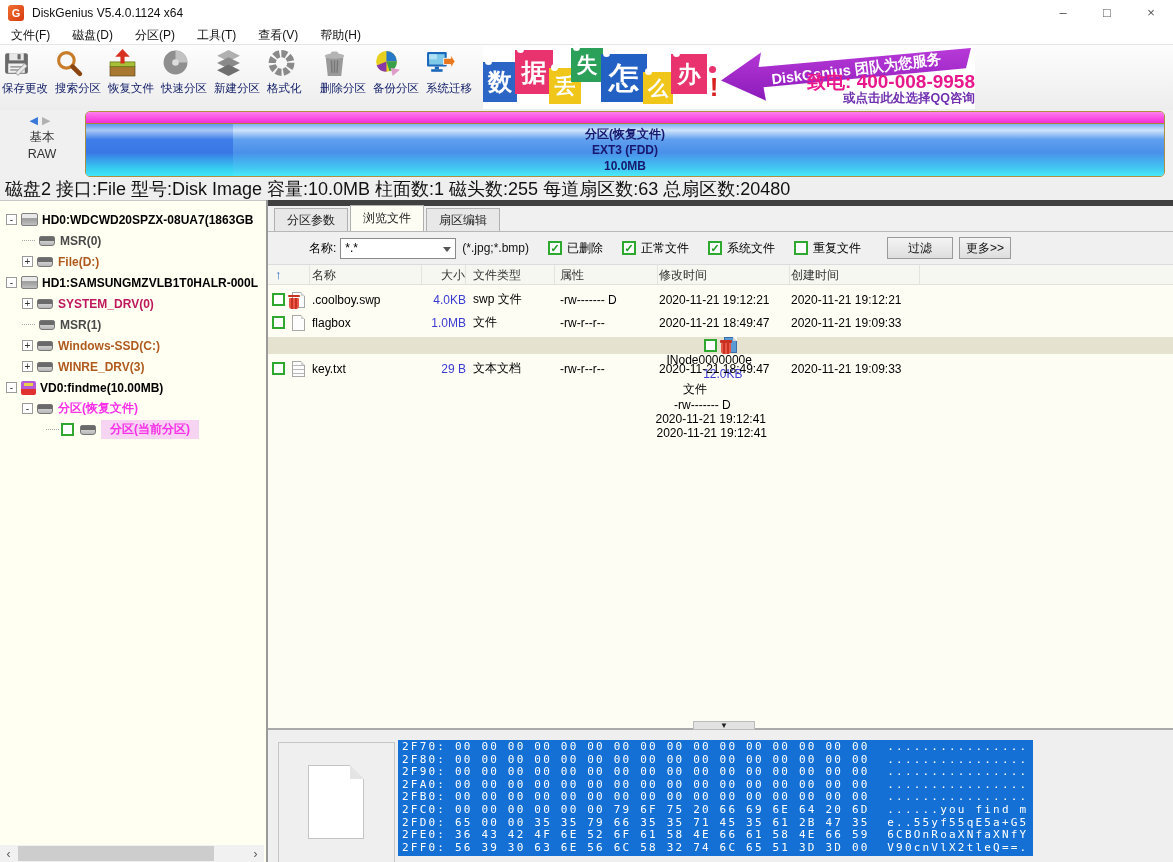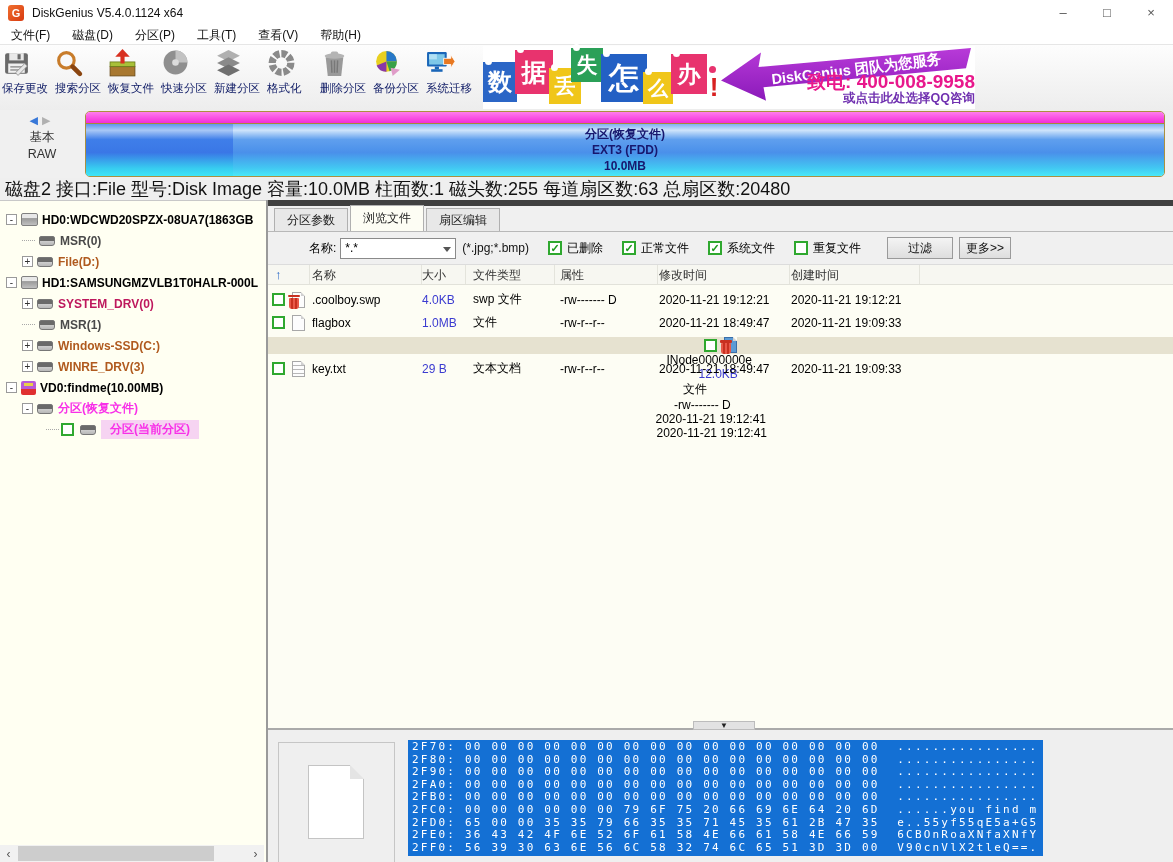--- a/index.html
+++ b/index.html
@@ -105,21 +105,21 @@
   .btn { height:22px; border:1px solid #9a9a9a; background:linear-gradient(#f4f4f4,#dedede); text-align:center; line-height:20px; font-size:12px; color:#111; }
   .btn-filter { width:66px; margin-left:26px; }
   .btn-more { width:52px; margin-left:6px; }
   
   .thead { height:20px; background:#f7f7f1; display:flex; border-bottom:1px solid #e2e2da; color:#333; }
   .th { line-height:20px; border-right:1px solid #e4e4dc; overflow:hidden; white-space:nowrap; }
   .trow { height:17px; display:flex; align-items:center; white-space:nowrap;margin-top:6px; }
   .trow.selected { background:#e6e2d0;flex-direction:column; }
   .col0 { width:42px; display:flex; align-items:center; flex:none; }
   .col-name { width:112px; flex:none; padding-left:2px; overflow:hidden; }
-  .col-size { width:44px; flex:none; color:#3b3bd0; }
+  .col-size { width:44px; flex:none; text-align:right; color:#3b3bd0; }
   .th.col-size { color:#333; }
   .col-type { width:89px; flex:none; padding-left:7px; }
   .col-attr { width:103px; flex:none; padding-left:5px; }
   .col-mtime { width:132px; flex:none; padding-left:1px; }
   .col-ctime { width:130px; flex:none; padding-left:1px; }
   .th-rest { flex:1; border-right:none; }
   .sort-icon { color:#2868c8; font-weight:bold; font-size:13px; margin-left:7px; }
   .row-check { width:13px; height:13px; border:2px solid #2fa82f; background:#fff; margin-left:4px; flex:none; }
   .file-ico { position:relative; width:13px; height:16px; margin-left:7px; flex:none;
     background:#fdfdfd; border:1px solid #a8a8a8; }
@@ -133,21 +133,21 @@
   .trash-ovl::before { content:""; position:absolute; top:-3px; left:-1px; width:12px; height:2.5px; background:#c83020; border-radius:1px; }
   
   .bottom-pane { position:absolute; left:0; top:522px; width:905px; height:140px; background:#efefef; border-top:2px solid #aaaaaa; }
   .splitter { position:absolute; left:425px; top:-9px; width:62px; height:9px; background:#e2e2e2; border:1px solid #bcbcbc; text-align:center; line-height:7px; font-size:8px; color:#222; z-index:3; }
   .preview-box { position:absolute; left:10px; top:12px; width:117px; height:121px; border:1px solid #c6c6c6; }
   .preview-doc { position:absolute; left:29px; top:22px; width:56px; height:74px; background:#fff; border:1px solid #c4c4c4; }
   .preview-doc::before { content:""; position:absolute; right:-1px; top:-1px; width:0; height:0;
     border-left:14px solid #e4e4e4; border-top:14px solid #efefef; }
   .hexdump { position:absolute; left:130px; top:10px; background:#1470d4; color:#fff;
     font-family:"DejaVu Sans Mono", monospace; font-size:11px; line-height:12.6px; letter-spacing:2.2px;
-    padding:1px 5px 2px 4px;margin-left:10px; }
+    padding:1px 5px 2px 4px; }
   .hex-line { white-space:pre; }
 </style>
 </head>
 <body>
 
 <div class="titlebar">
   <div class="app-logo">G</div>
   <div class="app-title">DiskGenius V5.4.0.1124 x64</div>
   <div class="win-controls">
     <div class="win-btn">–</div>

